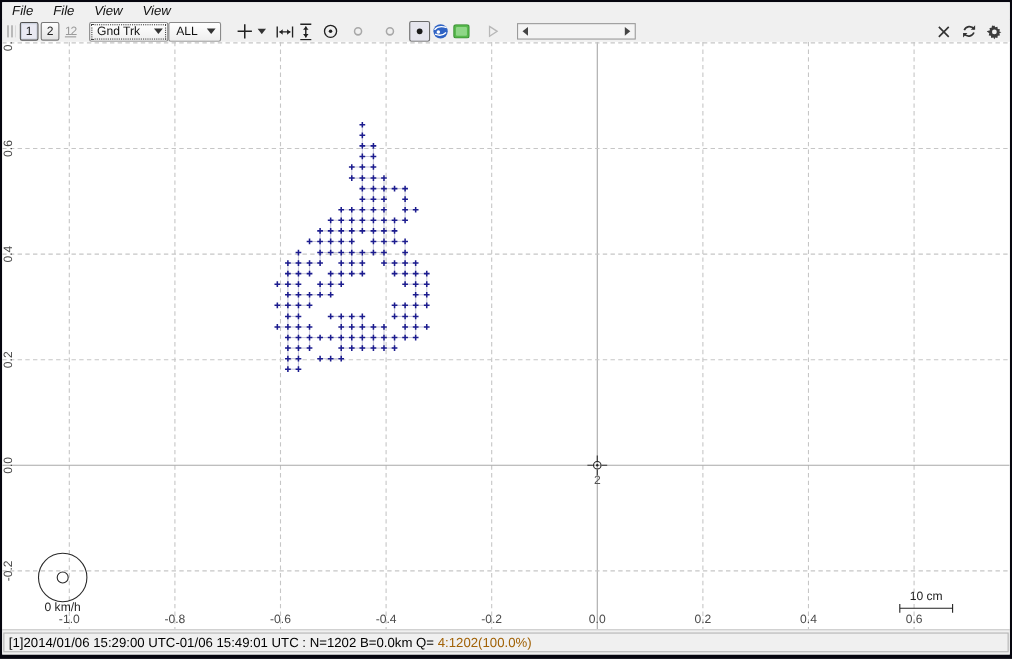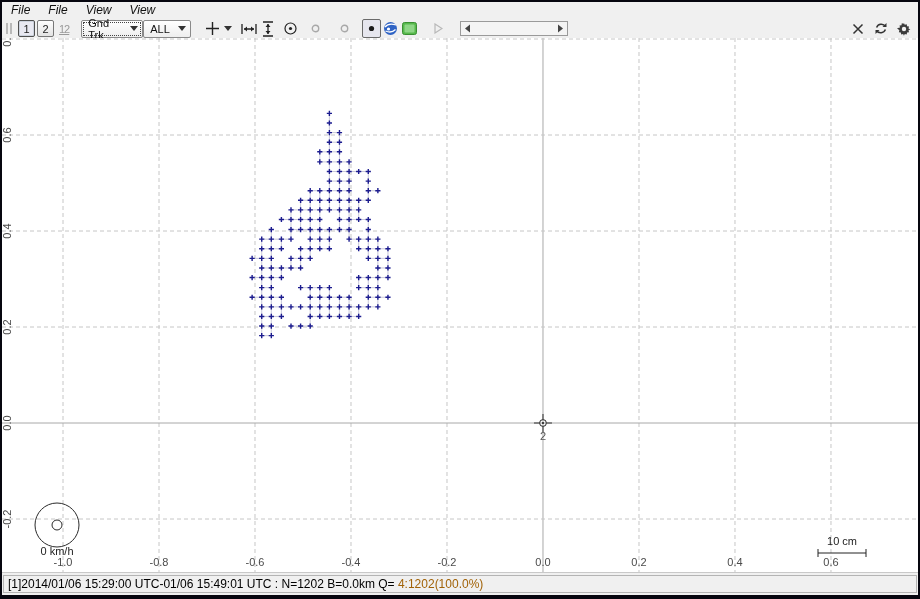--- a/index.html
+++ b/index.html
@@ -52,21 +52,21 @@
     <span class="menu-item">File</span>
     <span class="menu-item">View</span>
     <span class="menu-item">View</span>
   </div>
 
   <div id="toolbar">
     <div class="grip"></div>
     <div class="tb-btn checked">1</div>
     <div class="tb-btn">2</div>
     <span class="tb-lbl">12</span>
-    <div class="combo focused" style="width:62px;margin-left:8px;">
+    <div class="combo focused" style="width:72px;margin-left:8px;">
       <span>Gnd Trk</span>
       <span class="caret"></span>
     </div>
     <div class="combo" style="width:48px;">
       <span>ALL</span>
       <span class="caret"></span>
     </div>
 
     <div class="icon-btn" style="margin-left:12px;">
       <svg width="15" height="15" viewBox="0 0 15 15">

